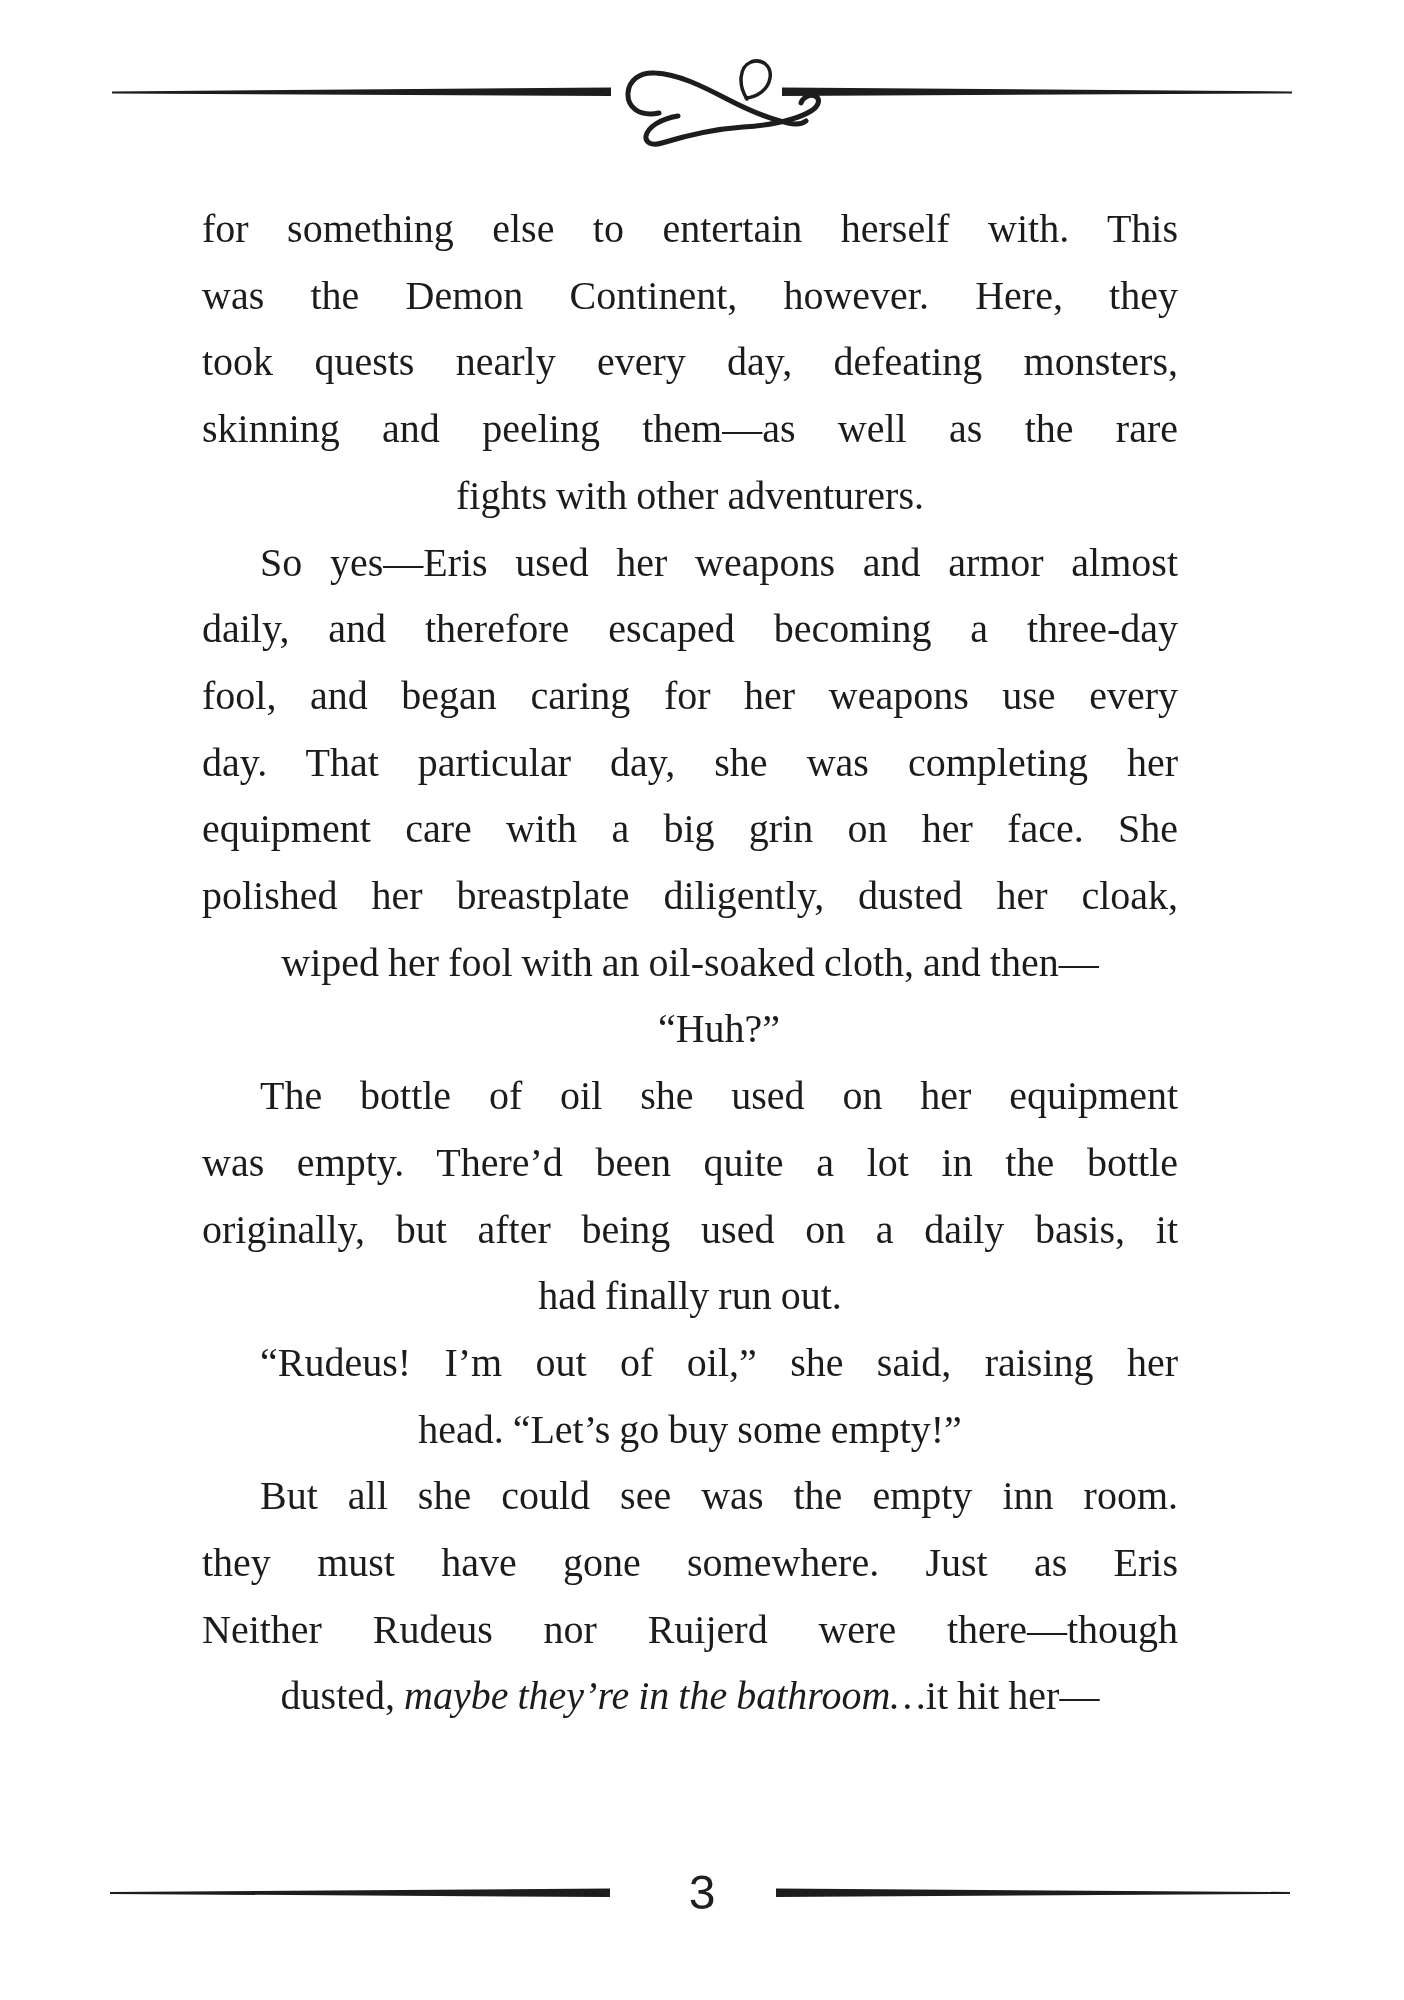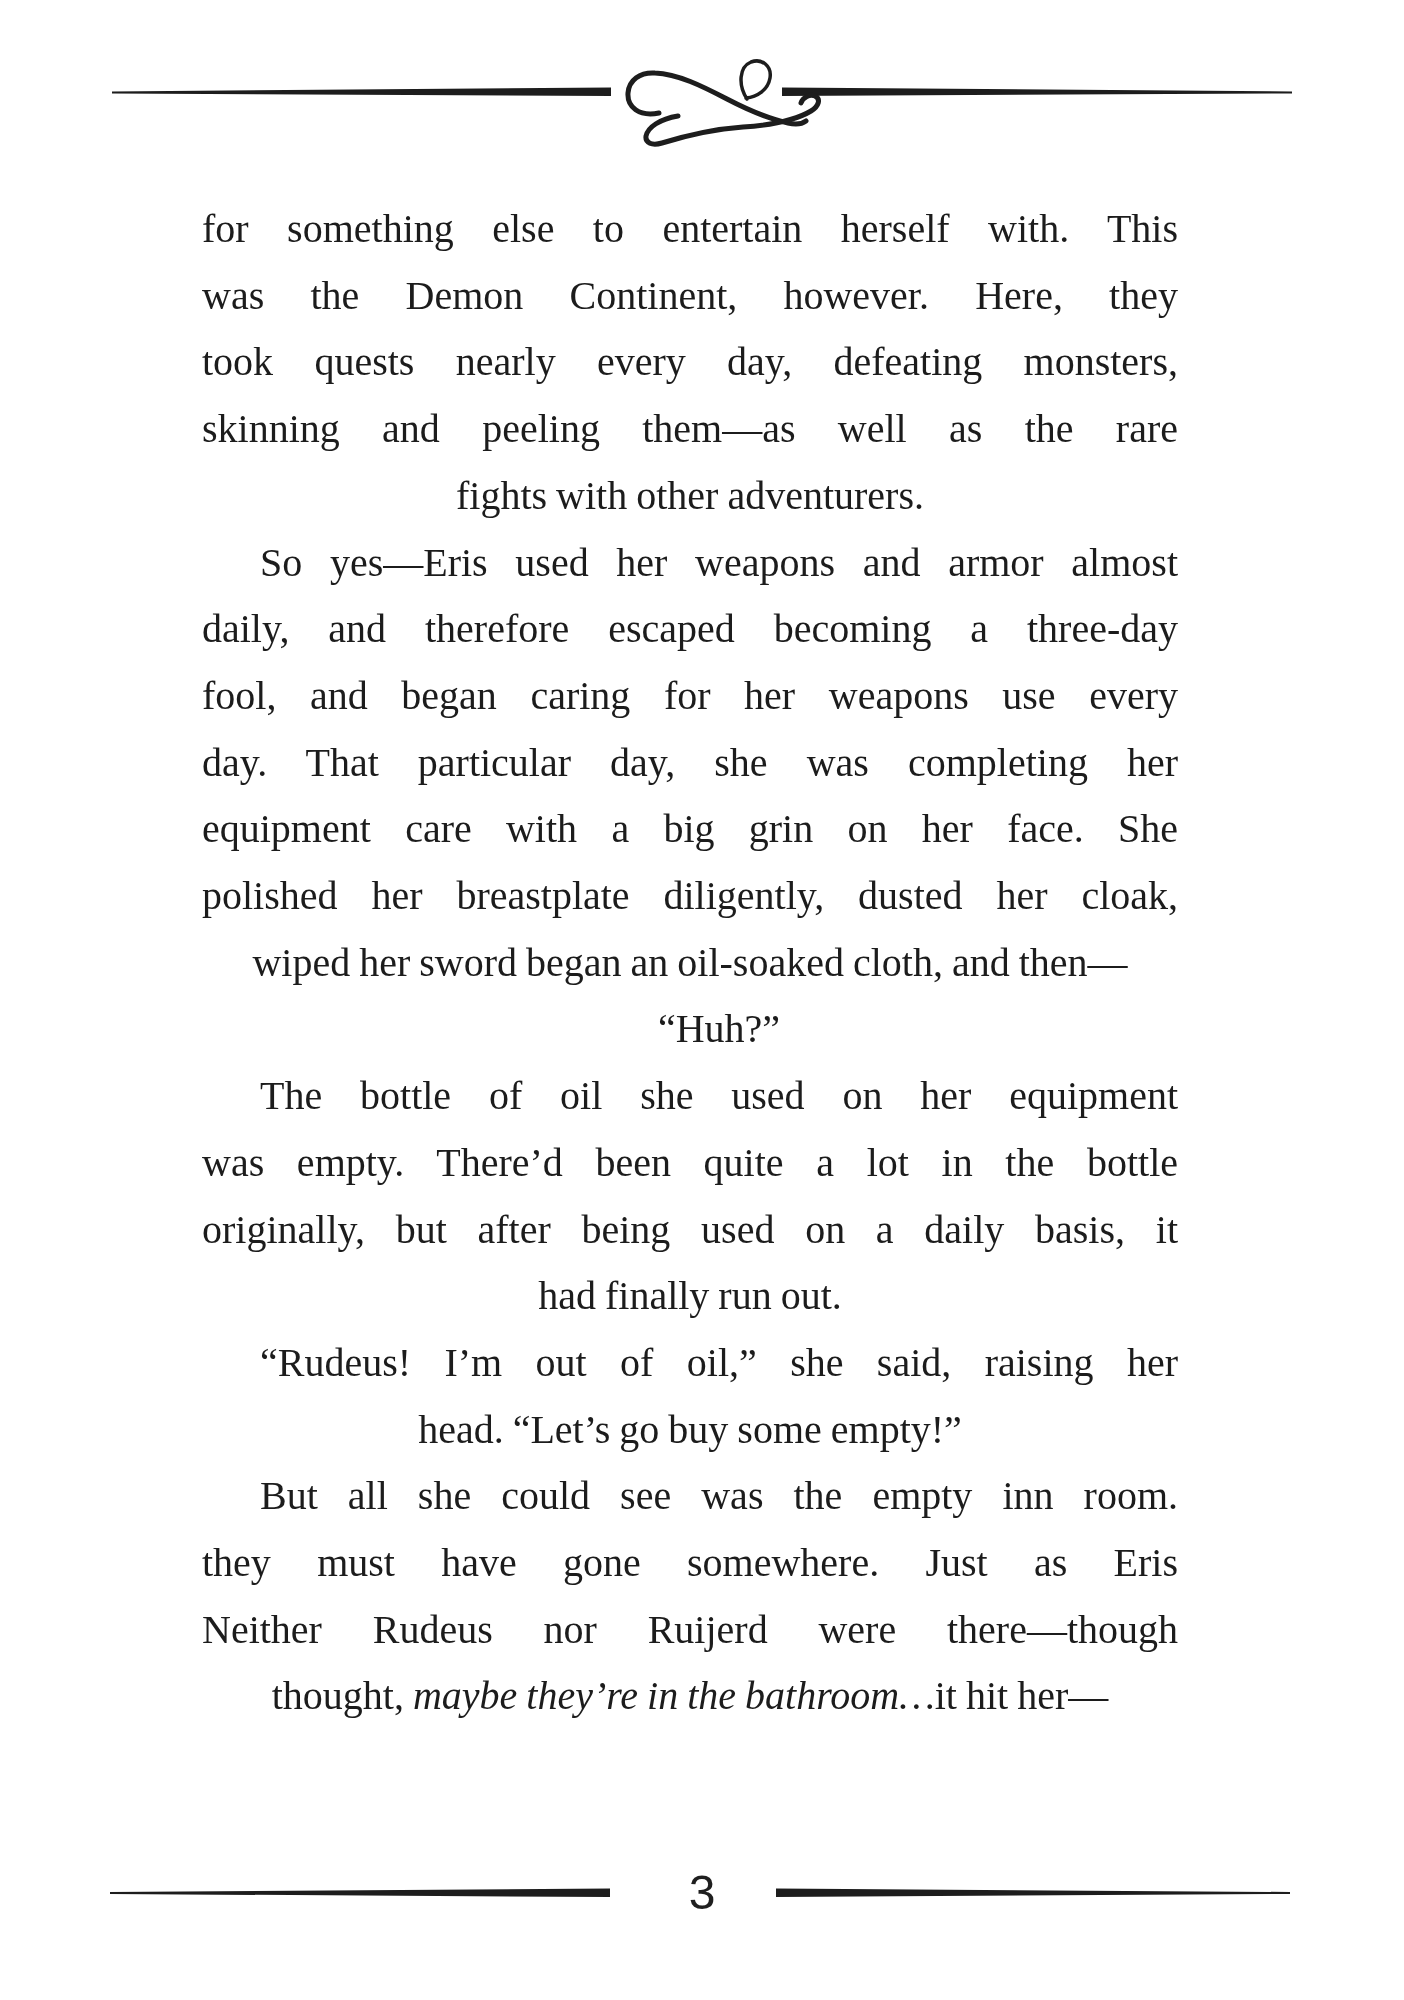--- a/index.html
+++ b/index.html
@@ -73,29 +73,29 @@
       <div class="line">was the Demon Continent, however. Here, they</div>
       <div class="line">took quests nearly every day, defeating monsters,</div>
       <div class="line">skinning and peeling them—as well as the rare</div>
       <div class="line no-just">fights with other adventurers.</div>
       <div class="line indent">So yes—Eris used her weapons and armor almost</div>
       <div class="line">daily, and therefore escaped becoming a three-day</div>
       <div class="line">fool, and began caring for her weapons use every</div>
       <div class="line">day. That particular day, she was completing her</div>
       <div class="line">equipment care with a big grin on her face. She</div>
       <div class="line">polished her breastplate diligently, dusted her cloak,</div>
-      <div class="line no-just">wiped her sword began an oil-soaked cloth, and then—</div>
+      <div class="line no-just">wiped her fool with an oil-soaked cloth, and then—</div>
       <div class="line no-just indent">“Huh?”</div>
       <div class="line indent">The bottle of oil she used on her equipment</div>
       <div class="line">was empty. There’d been quite a lot in the bottle</div>
       <div class="line">originally, but after being used on a daily basis, it</div>
       <div class="line no-just">had finally run out.</div>
       <div class="line indent">“Rudeus! I’m out of oil,” she said, raising her</div>
       <div class="line no-just">head. “Let’s go buy some empty!”</div>
       <div class="line indent">But all she could see was the empty inn room.</div>
       <div class="line">they must have gone somewhere. Just as Eris</div>
       <div class="line">Neither Rudeus nor Ruijerd were there—though</div>
-      <div class="line no-just"><span>thought, </span><i>maybe they’re in the bathroom…</i><span>it hit her—</span></div>
+      <div class="line no-just"><span>dusted, </span><i>maybe they’re in the bathroom…</i><span>it hit her—</span></div>
     </div>
 
   <div class="page-number">3</div>
 
 </div>
 
 </body></html>

